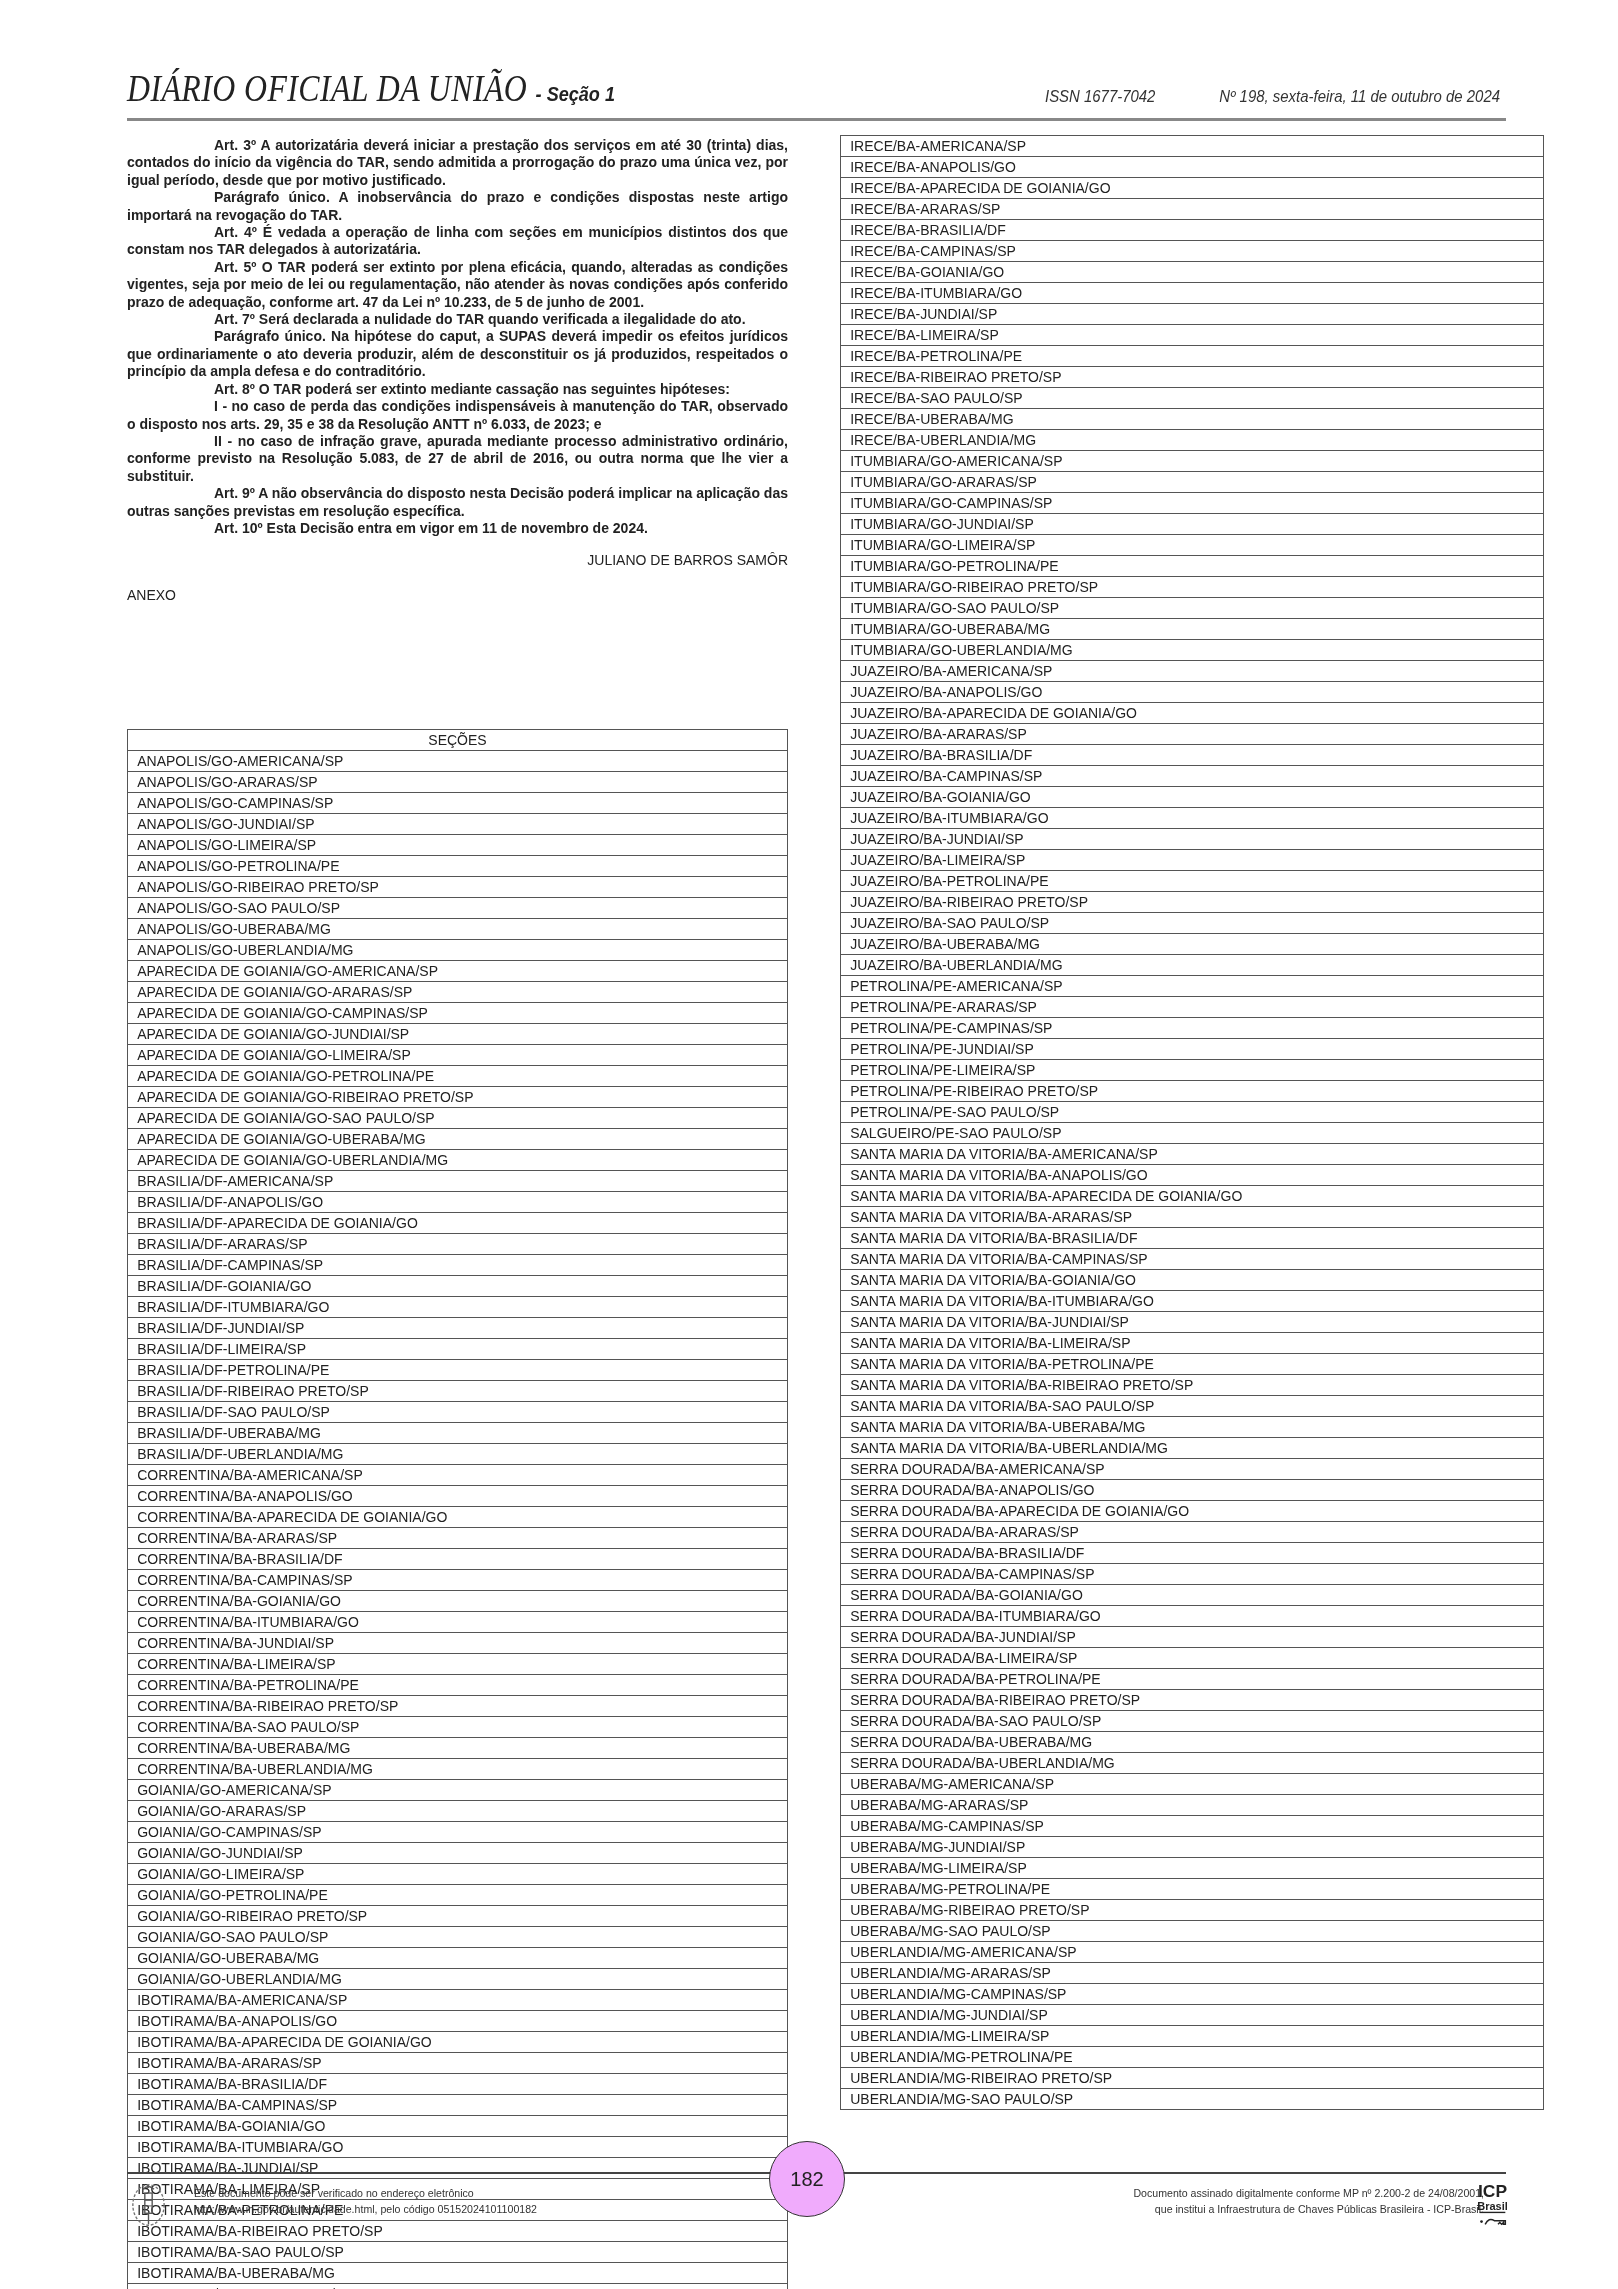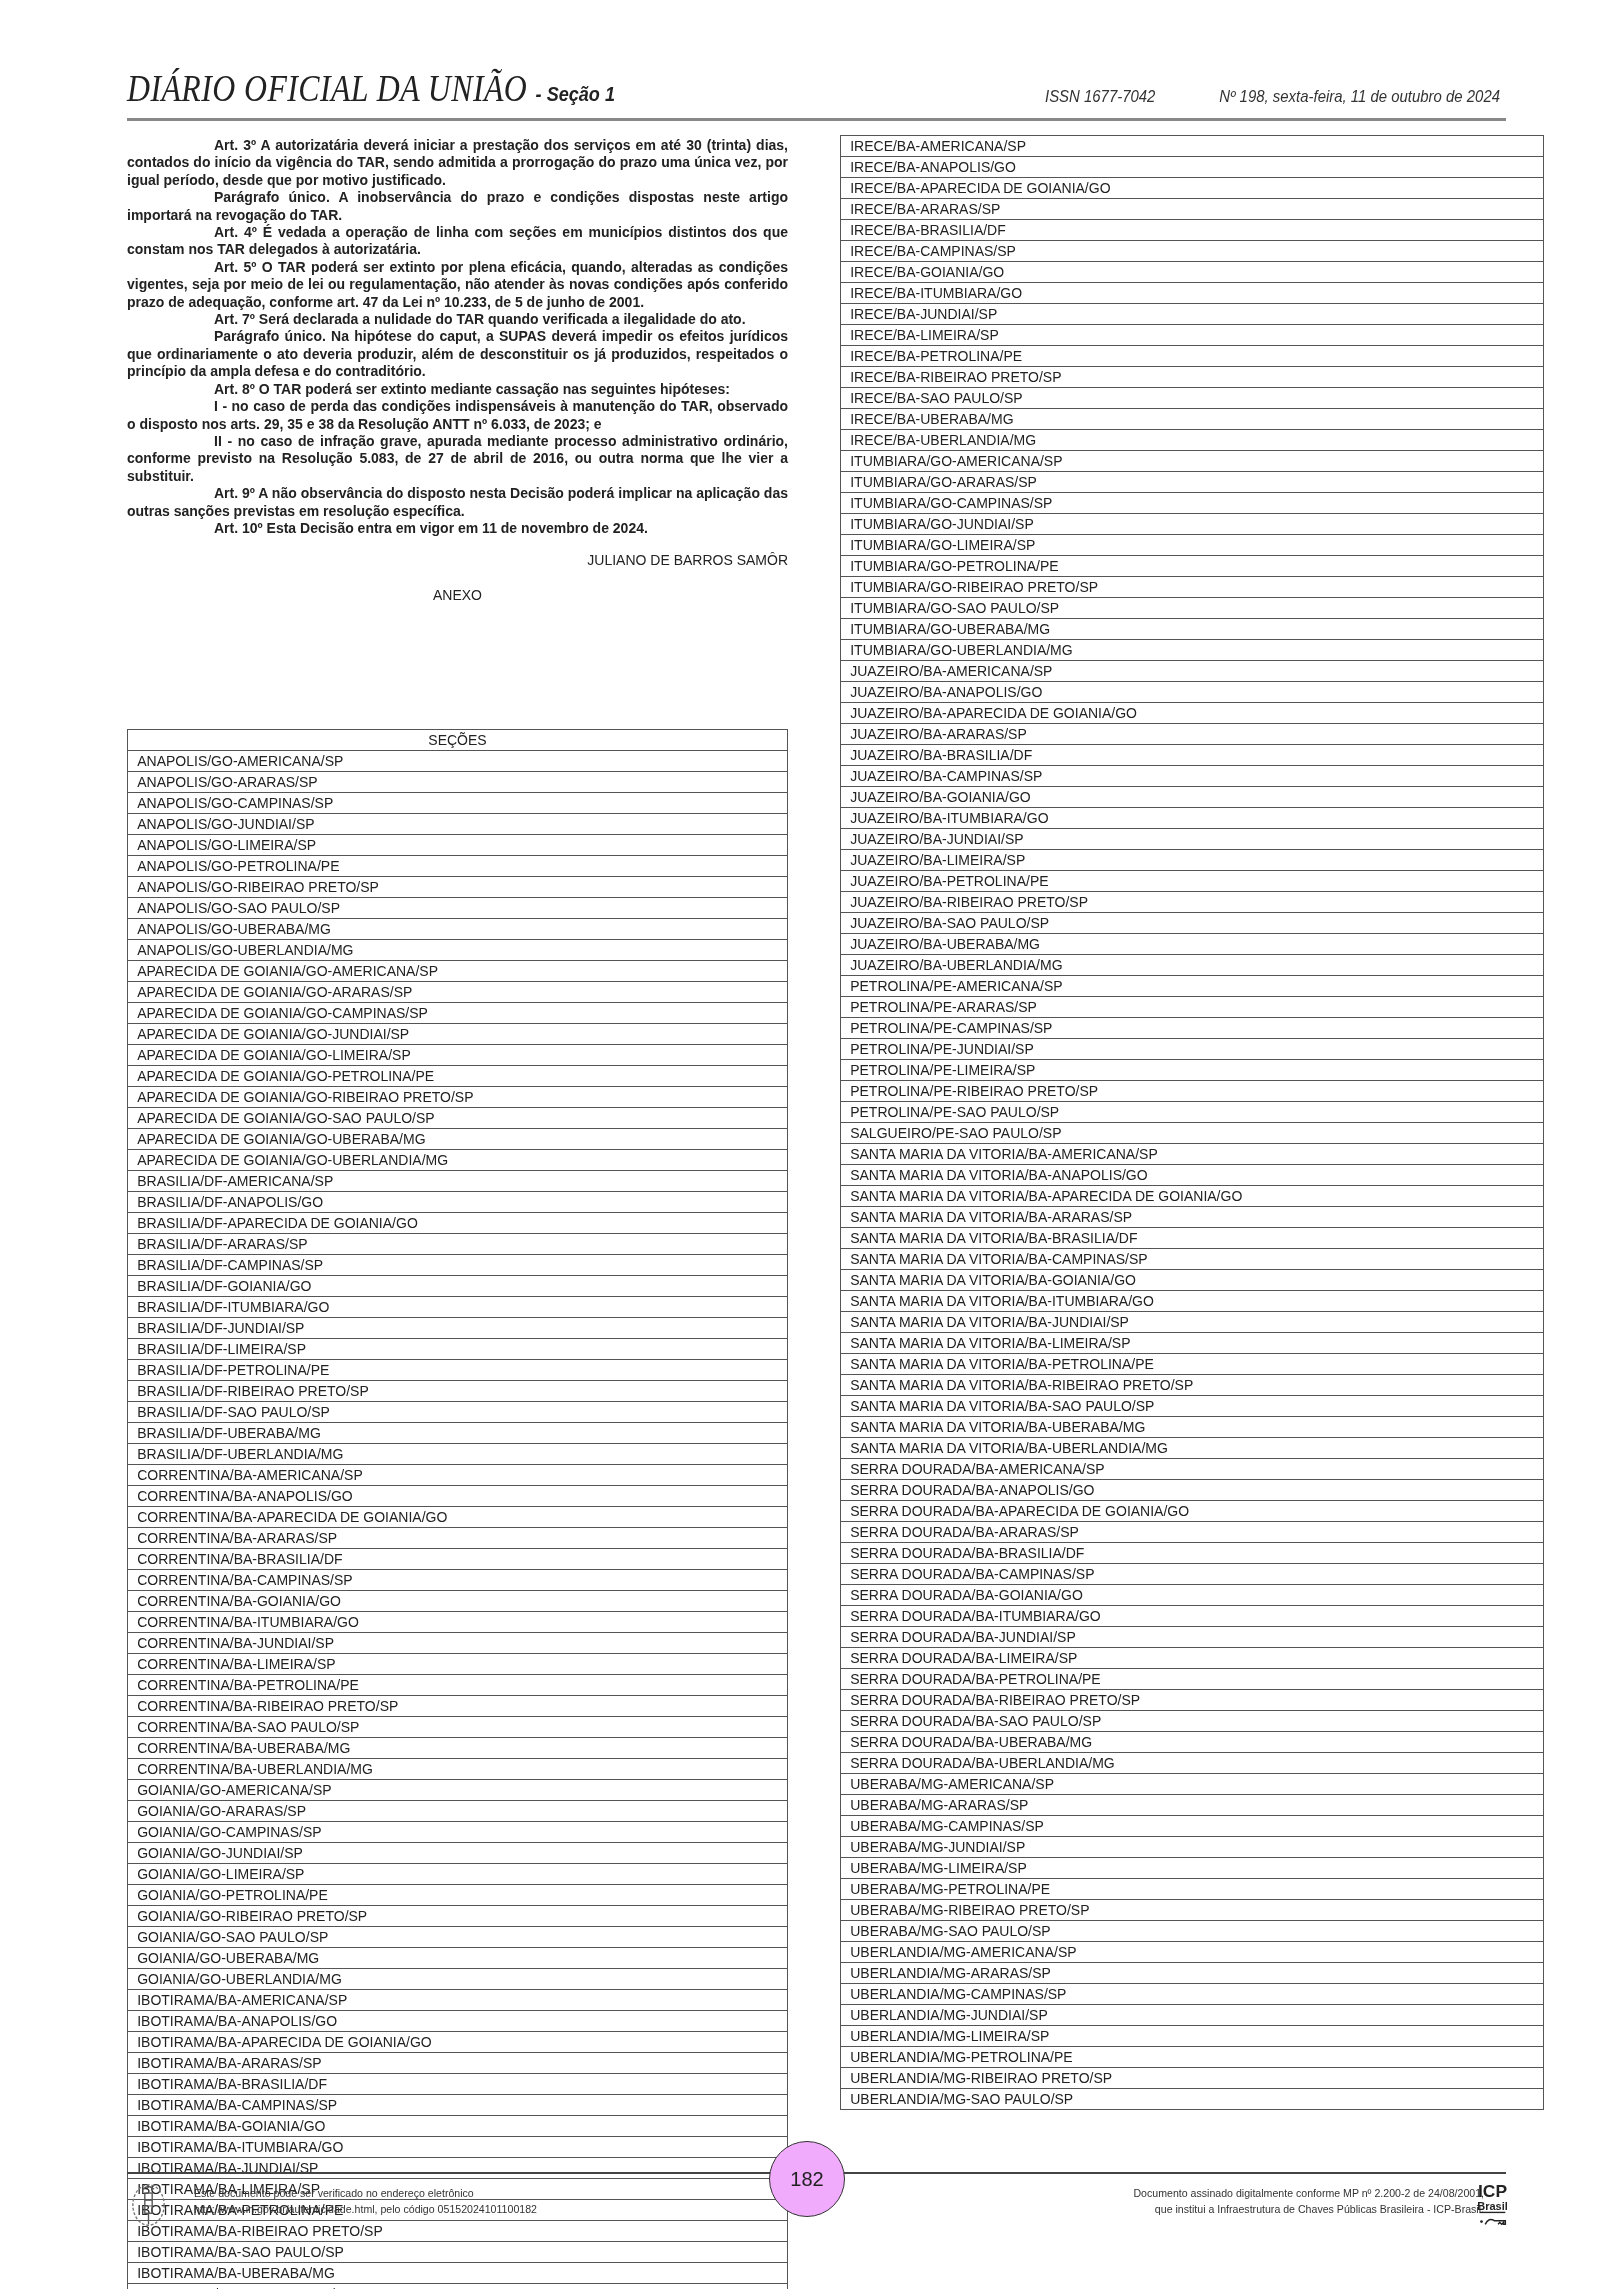--- a/index.html
+++ b/index.html
@@ -9,21 +9,21 @@
   .mast-title .sec { font-family: "Liberation Sans", sans-serif; font-weight: bold; font-size: 21px; letter-spacing: 0; }
   .mast-issn { position: absolute; left: 918px; top: 18.5px; font-size: 16.6px; color: #333; transform: scaleX(0.9); transform-origin: left top; white-space: nowrap; }
   .mast-issue { position: absolute; right: 11px; top: 18.5px; font-size: 16.6px; color: #333; transform: scaleX(0.9); transform-origin: right top; white-space: nowrap; }
   .mast-rule { position: absolute; left: 127px; top: 118px; width: 1379px; height: 2.8px; background: #888; }
 
   .col-left { position: absolute; left: 127px; top: 137px; width: 661px; }
   .body-text { font-size: 14px; line-height: 17.4px; text-align: justify; color: #222; }
   .body-text p { margin: 0; font-weight: bold; }
   .body-text p.ind { text-indent: 87px; }
   .signature { text-align: right; font-size: 14px; margin-top: 14.8px; padding-left: 222px; color: #222; }
-  .annex-title { text-align: center; font-size: 14px; margin-top: 18.5px; color: #222; }
+  .annex-title { font-size: 14px; margin-top: 18.5px; color: #222; }
 
   table.secoes { border-collapse: collapse; width: 100%; font-size: 14px; color: #222; }
   table.secoes td, table.secoes th { border: 1.4px solid #555; padding: 0 9.2px; height: 20px; line-height: 18.5px; font-weight: normal; text-align: left; white-space: nowrap; }
   table.secoes th { text-align: center; }
   .table-left { position: absolute; left: 127px; top: 729px; width: 661px; }
   .table-right { position: absolute; left: 840px; top: 135px; width: 704px; }
 
   .footer-rule-l { position: absolute; left: 127px; top: 2172px; width: 648px; height: 1.8px; background: #444; }
   .footer-rule-r { position: absolute; left: 836px; top: 2172px; width: 670px; height: 1.8px; background: #444; }
   .page-circle { position: absolute; left: 769px; top: 2141px; width: 74px; height: 74px; border: 1.8px solid #333; border-radius: 50%; display: flex; align-items: center; justify-content: center; font-size: 20px; color: #222; background: #f0abfc; }

